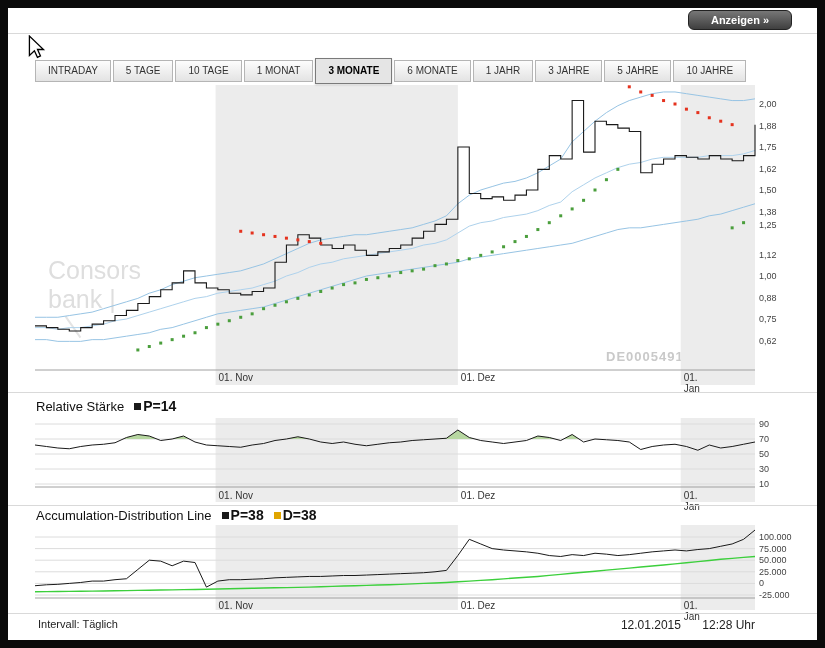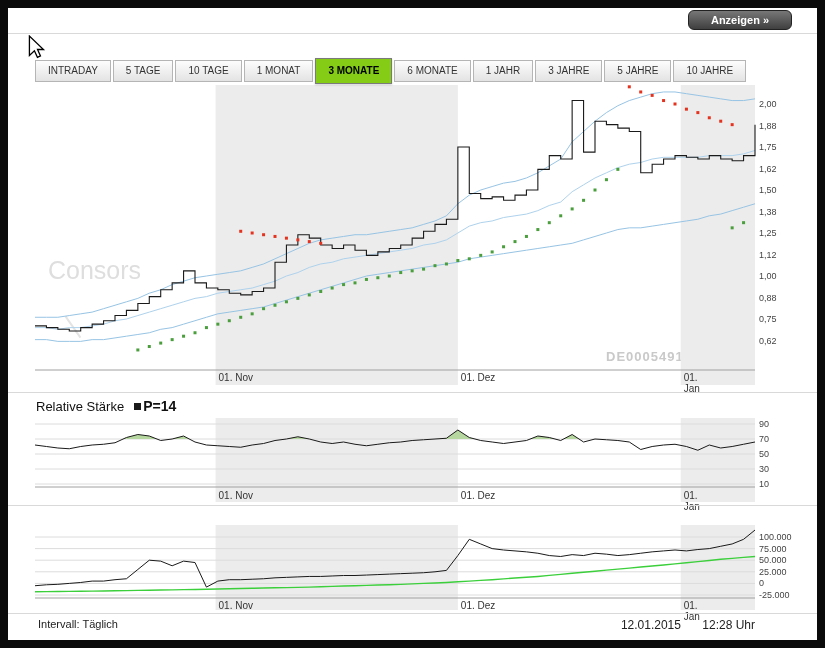--- a/index.html
+++ b/index.html
@@ -7,21 +7,21 @@
        font-family:"Liberation Sans","DejaVu Sans",sans-serif;}
   .page{position:absolute;left:8px;top:8px;width:809px;height:632px;background:#ffffff;overflow:hidden;}
   .anzeigen{position:absolute;top:2px;right:25px;width:104px;height:20px;z-index:4;
       background:linear-gradient(#777777,#3f3f3f);color:#ffffff;font-size:11px;font-weight:bold;
       border:1px solid #222;border-radius:6px;font-family:inherit;cursor:pointer;}
   .hr{position:absolute;left:0;width:809px;height:1px;background:#d9d9d9;z-index:2;}
   .cursor-svg{position:absolute;left:19px;top:27px;z-index:6;}
   .tabs{position:absolute;left:27px;top:52px;display:flex;align-items:flex-start;z-index:4;}
   .tab{height:20px;line-height:20px;padding:0 12px;margin-right:2px;font-size:10px;color:#333;
       background:linear-gradient(#fdfdfd,#e3e3e3);border:1px solid #b5b5b5;white-space:nowrap;cursor:pointer;}
-  .tab.active{height:24px;line-height:24px;margin-top:-2px;background:#84cc16;border-color:#7a7a7a;
+  .tab.active{height:24px;line-height:24px;margin-top:-2px;background:#e5e5e5;border-color:#7a7a7a;
       font-weight:bold;color:#000;box-shadow:0 1px 2px rgba(0,0,0,0.18);}
   .brand-watermark{position:absolute;left:40px;top:248px;z-index:0;color:#dedede;font-size:25px;line-height:1.15;}
   .brand-swoosh{position:absolute;left:52px;top:318px;width:26px;height:2px;background:#e4e4e4;transform:rotate(55deg);}
   .instrument-watermark{position:absolute;left:598px;top:341px;z-index:0;color:#c9c9c9;
       font-size:13px;font-weight:bold;letter-spacing:1px;}
   #chart-canvas{position:absolute;left:0;top:0;z-index:1;}
   #labels-layer{position:absolute;left:0;top:0;width:702px;height:632px;z-index:2;pointer-events:none;}
   .tick{position:absolute;font-size:9px;color:#444;}
   .mlabel{position:absolute;font-size:10px;color:#333;}
   .panel-title{position:absolute;left:28px;z-index:3;display:flex;align-items:center;color:#111;}
@@ -52,20 +52,21 @@
     <div class="tab active">3 MONATE</div>
     <div class="tab">6 MONATE</div>
     <div class="tab">1 JAHR</div>
     <div class="tab">3 JAHRE</div>
     <div class="tab">5 JAHRE</div>
     <div class="tab">10 JAHRE</div>
   </div>
 
   <div class="brand-watermark">
     <div>Consors</div>
+    <div>bank |</div>
   </div>
   <div class="brand-swoosh"></div>
 
   <div class="instrument-watermark">DE0005491666 MUN</div>
 
   <svg id="chart-canvas" width="809" height="632">
       <rect x="207.57142857142858" y="77" width="242.2857142857143" height="300" fill="#ececec"></rect>
       <rect x="672.7142857142858" y="77" width="74.28571428571422" height="300" fill="#ececec"></rect>
       <polyline points="27,309.28 38.42857142857143,309.28 49.85714285714286,309.28 61.285714285714285,307.56 72.71428571428572,305.84000000000003 84.14285714285714,304.12 95.57142857142857,300.67999999999995 107,297.24 118.42857142857143,293.79999999999995 129.85714285714286,290.36 141.28571428571428,285.20000000000005 152.71428571428572,281.76 164.14285714285714,276.6 175.57142857142858,273.15999999999997 187,269.72 198.42857142857144,268 209.85714285714286,266.28 221.28571428571428,264.56 232.71428571428572,262.84000000000003 244.14285714285714,259.4 255.57142857142858,255.95999999999998 267,250.79999999999998 278.42857142857144,245.64000000000001 289.8571428571429,240.48000000000002 301.2857142857143,235.32000000000002 312.7142857142857,231.88 324.14285714285717,230.16 335.57142857142856,228.44 347,226.72 358.42857142857144,226.72 369.8571428571429,225 381.2857142857143,223.28 392.7142857142857,221.56 404.14285714285717,219.83999999999997 415.57142857142856,216.39999999999998 427,212.95999999999998 438.42857142857144,207.79999999999998 449.8571428571429,195.76000000000002 461.2857142857143,187.16000000000003 472.7142857142857,182 484.14285714285717,178.56 495.57142857142856,175.12 507,173.39999999999998 518.4285714285714,169.95999999999998 529.8571428571429,164.79999999999998 541.2857142857143,157.92000000000002 552.7142857142858,151.04000000000002 564.1428571428571,133.84 575.5714285714286,123.51999999999998 587,113.20000000000002 598.4285714285714,104.60000000000001 609.8571428571429,97.72 621.2857142857143,92.56 632.7142857142858,89.11999999999999 644.1428571428571,85.67999999999999 655.5714285714286,83.96000000000002 667,83.96000000000002 678.4285714285714,85.67999999999999 689.8571428571429,87.40000000000003 701.2857142857143,89.11999999999999 712.7142857142858,90.84000000000003 724.1428571428571,92.56 735.5714285714286,92.56 747,90.84000000000003" fill="none" stroke="#97c4e4" stroke-width="1"></polyline>
       <polyline points="27,319.6 38.42857142857143,319.6 49.85714285714286,321.32000000000005 61.285714285714285,319.6 72.71428571428572,319.6 84.14285714285714,317.88 95.57142857142857,316.15999999999997 107,312.72 118.42857142857143,311 129.85714285714286,307.56 141.28571428571428,304.12 152.71428571428572,300.67999999999995 164.14285714285714,297.24 175.57142857142858,293.79999999999995 187,290.36 198.42857142857144,288.64 209.85714285714286,285.20000000000005 221.28571428571428,283.47999999999996 232.71428571428572,281.76 244.14285714285714,280.03999999999996 255.57142857142858,276.6 267,273.15999999999997 278.42857142857144,268 289.8571428571429,264.56 301.2857142857143,259.4 312.7142857142857,255.95999999999998 324.14285714285717,254.23999999999998 335.57142857142856,250.79999999999998 347,249.07999999999998 358.42857142857144,247.35999999999999 369.8571428571429,245.64000000000001 381.2857142857143,243.92000000000002 392.7142857142857,242.20000000000002 404.14285714285717,240.48000000000002 415.57142857142856,237.04000000000002 427,235.32000000000002 438.42857142857144,231.88 449.8571428571429,225 461.2857142857143,218.12 472.7142857142857,214.68 484.14285714285717,212.95999999999998 495.57142857142856,209.51999999999998 507,207.79999999999998 518.4285714285714,206.07999999999998 529.8571428571429,202.64000000000001 541.2857142857143,197.48000000000002 552.7142857142858,194.04000000000002 564.1428571428571,183.72 575.5714285714286,176.83999999999997 587,169.95999999999998 598.4285714285714,164.79999999999998 609.8571428571429,159.64000000000001 621.2857142857143,156.20000000000002 632.7142857142858,154.48000000000002 644.1428571428571,151.04000000000002 655.5714285714286,149.32 667,149.32 678.4285714285714,149.32 689.8571428571429,149.32 701.2857142857143,147.60000000000002 712.7142857142858,147.60000000000002 724.1428571428571,147.60000000000002 735.5714285714286,145.88 747,142.44" fill="none" stroke="#aed2ec" stroke-width="1"></polyline>
@@ -160,21 +161,21 @@
       <polyline points="27,583.752 38.42857142857143,583.636 49.85714285714286,583.52 61.285714285714285,583.404 72.71428571428572,583.288 84.14285714285714,583.114 95.57142857142857,582.94 107,582.766 118.42857142857143,582.592 129.85714285714286,582.418 141.28571428571428,582.244 152.71428571428572,582.07 164.14285714285714,581.896 175.57142857142858,581.664 187,581.432 198.42857142857144,581.2 209.85714285714286,580.968 221.28571428571428,580.736 232.71428571428572,580.504 244.14285714285714,580.272 255.57142857142858,580.04 267,579.808 278.42857142857144,579.576 289.8571428571429,579.344 301.2857142857143,579.112 312.7142857142857,578.764 324.14285714285717,578.4159999999999 335.57142857142856,578.068 347,577.72 358.42857142857144,577.372 369.8571428571429,577.024 381.2857142857143,576.676 392.7142857142857,576.328 404.14285714285717,575.864 415.57142857142856,575.4 427,574.936 438.42857142857144,574.472 449.8571428571429,573.776 461.2857142857143,573.08 472.7142857142857,572.384 484.14285714285717,571.688 495.57142857142856,570.876 507,570.064 518.4285714285714,569.252 529.8571428571429,568.44 541.2857142857143,567.396 552.7142857142858,566.352 564.1428571428571,565.308 575.5714285714286,564.264 587,563.22 598.4285714285714,562.176 609.8571428571429,561.132 621.2857142857143,560.088 632.7142857142858,559.044 644.1428571428571,558 655.5714285714286,556.956 667,555.912 678.4285714285714,554.752 689.8571428571429,553.592 701.2857142857143,552.432 712.7142857142858,551.272 724.1428571428571,550.344 735.5714285714286,549.416 747,548.488" fill="none" stroke="#3ccf3c" stroke-width="1.4"></polyline>
       <line x1="27" x2="747" y1="590" y2="590" stroke="#a0a0a0" stroke-width="1"></line>
     </svg>
   <div id="labels-layer">
       <div class="tick" style="left: 751px; top: 91px;">2,00</div>
       <div class="tick" style="left: 751px; top: 112.5px;">1,88</div>
       <div class="tick" style="left: 751px; top: 134px;">1,75</div>
       <div class="tick" style="left: 751px; top: 155.5px;">1,62</div>
       <div class="tick" style="left: 751px; top: 177px;">1,50</div>
       <div class="tick" style="left: 751px; top: 198.5px;">1,38</div>
-      <div class="tick" style="left: 751px; top: 220px;">1,25</div>
+      <div class="tick" style="left: 751px; top: 212px;">1,25</div>
       <div class="tick" style="left: 751px; top: 241.5px;">1,12</div>
       <div class="tick" style="left: 751px; top: 263px;">1,00</div>
       <div class="tick" style="left: 751px; top: 284.5px;">0,88</div>
       <div class="tick" style="left: 751px; top: 306px;">0,75</div>
       <div class="tick" style="left: 751px; top: 327.5px;">0,62</div>
       <div class="mlabel" style="left: 210.571px; top: 364px;">01. Nov</div>
       <div class="mlabel" style="left: 452.857px; top: 364px;">01. Dez</div>
       <div class="mlabel" style="left: 675.714px; top: 364px;">01. Jan</div>
       <div class="tick" style="left: 751px; top: 411px;">90</div>
       <div class="tick" style="left: 751px; top: 426px;">70</div>
@@ -196,20 +197,27 @@
     </div>
 
   <div class="hr" style="top:384px"></div>
   <div class="panel-title" style="top:390px">
     <span class="t">Relative Stärke</span>
     <span class="legend-swatch" style="background: rgb(26, 26, 26);"></span>
     <span class="legend-label">P=14</span>
   </div>
 
   <div class="hr" style="top:497px"></div>
+  <div class="panel-title" style="top:499px">
+    <span class="t">Accumulation-Distribution Line</span>
+    <span class="legend-swatch" style="background: rgb(26, 26, 26);"></span>
+    <span class="legend-label">P=38</span>
+    <span class="legend-swatch" style="background: rgb(224, 165, 0);"></span>
+    <span class="legend-label">D=38</span>
+  </div>
 
   <div class="hr" style="top:605px"></div>
   <div class="footer-left">Intervall: Täglich</div>
   <div class="footer-right">
     <span>12.01.2015</span>
     <span class="time">12:28 Uhr</span>
   </div>
 
 </div>
 

